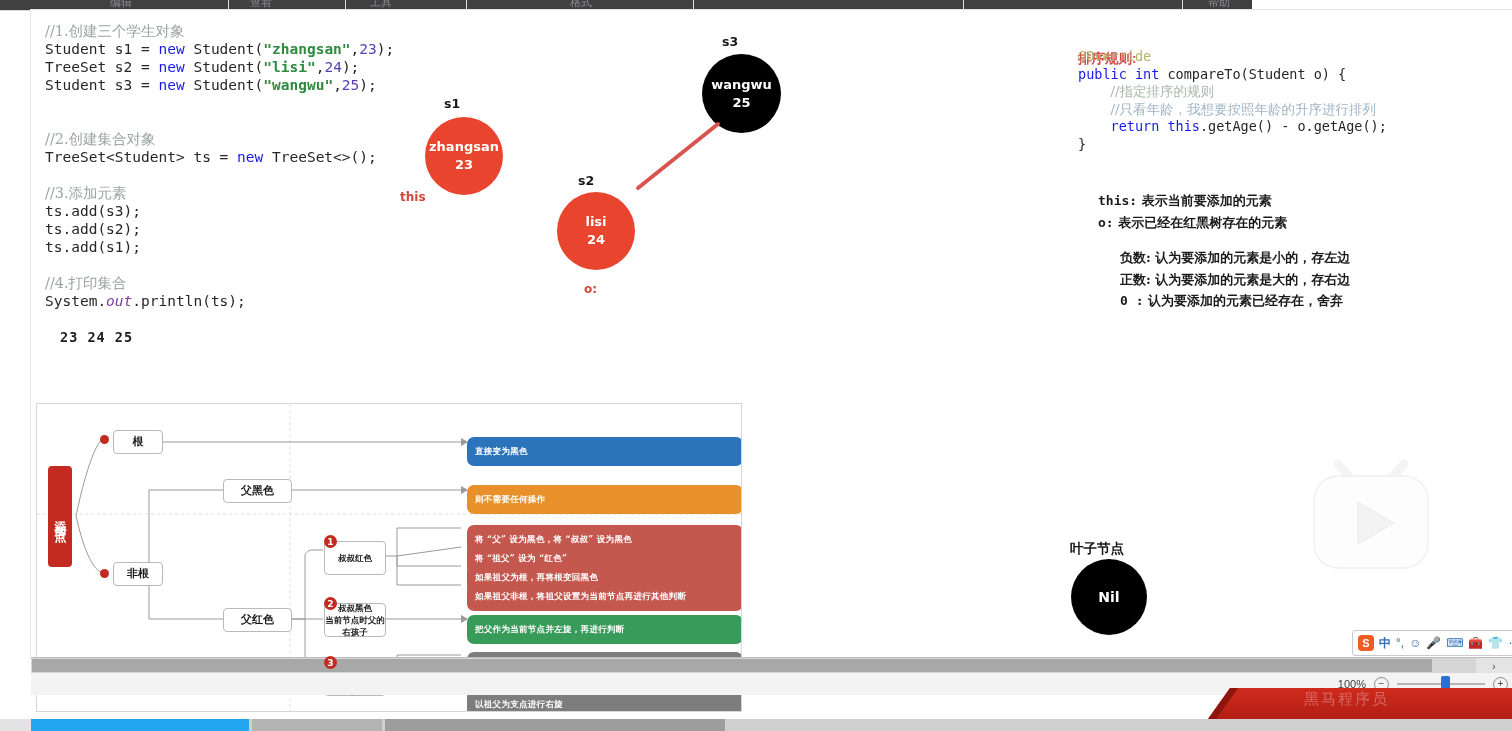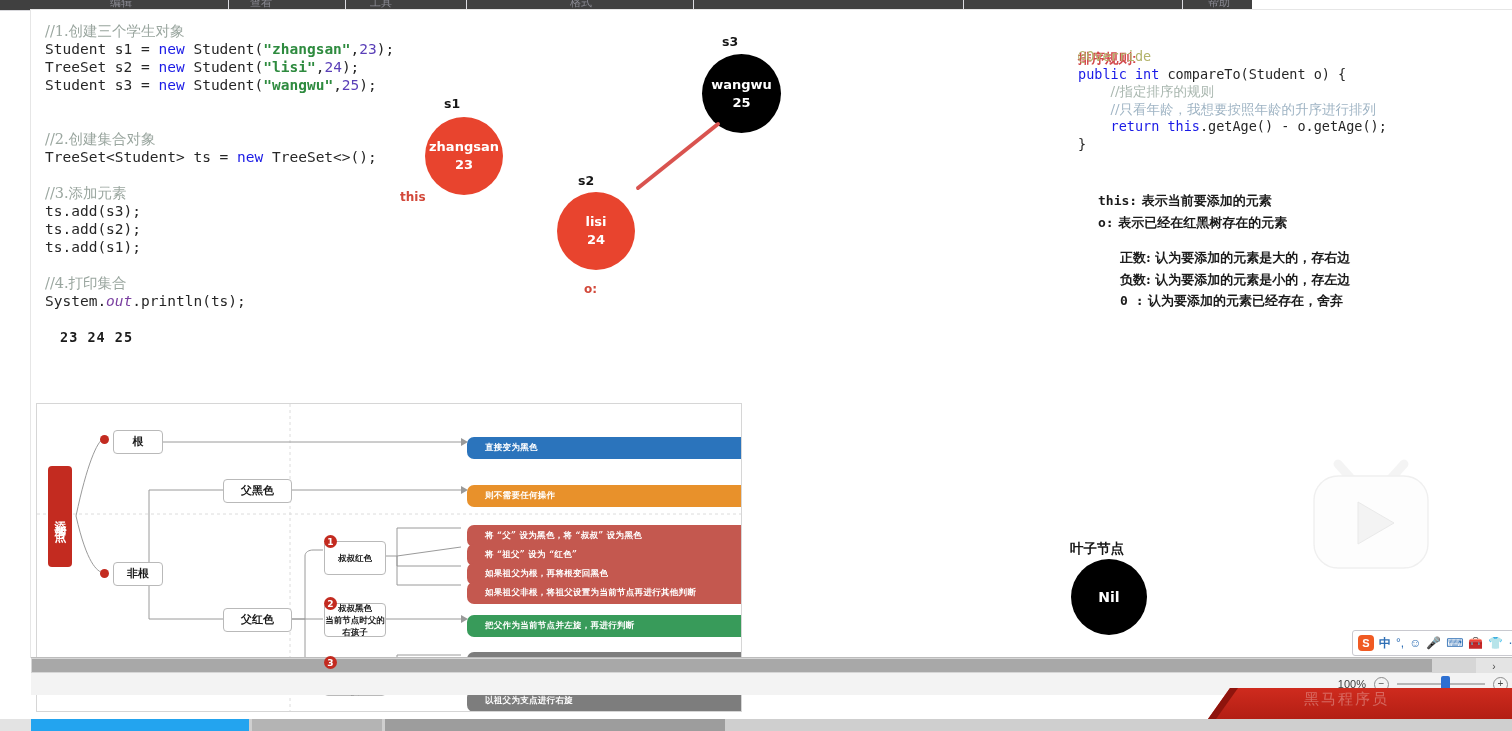--- a/index.html
+++ b/index.html
@@ -126,22 +126,22 @@
   }
   .bullet{
     position:absolute;width:9px;height:9px;border-radius:50%;background:#c32b20;
   }
   .numbadge{
     position:absolute;width:13px;height:13px;border-radius:50%;background:#c32b20;
     color:#fff;font-size:9px;font-weight:bold;display:flex;align-items:center;justify-content:center;
     font-family:"DejaVu Sans","Liberation Sans",sans-serif;z-index:5;
   }
   .pill{
-    position:absolute;height:22px;border-radius:7px;color:#fff;
-    display:flex;align-items:center;padding-left:18px;
+    position:absolute;height:29px;border-radius:7px;color:#fff;
+    display:flex;align-items:center;padding-left:8px;
     font-family:"DejaVu Serif","Liberation Serif",serif;font-size:8.5px;font-weight:bold;
     letter-spacing:0.3px;white-space:nowrap;overflow:hidden;
   }
 
   
   #wm{position:absolute;left:1288px;top:442px;width:170px;height:150px;opacity:.92;}
 
   
   #ime{
     position:absolute;left:1352px;top:630px;height:24px;
@@ -252,22 +252,22 @@
 <span class="kw">public int</span><span class="pln"> compareTo(Student o) {</span>
     <span class="cmt2">//指定排序的规则</span>
     <span class="cmt3">//只看年龄，我想要按照年龄的升序进行排列</span>
     <span class="kw">return this</span><span class="pln">.getAge() - o.getAge();</span>
 <span class="pln">}</span></div>
 
 <div id="notesRight">
   <div class="ind1"><span class="mono">this:</span><span> 表示当前要添加的元素</span></div>
   <div class="ind1"><span class="mono">o:</span><span> 表示已经在红黑树存在的元素</span></div>
   <span class="sp"></span>
+  <div class="ind2">负数: 认为要添加的元素是小的，存左边</div>
   <div class="ind2">正数: 认为要添加的元素是大的，存右边</div>
-  <div class="ind2">负数: 认为要添加的元素是小的，存左边</div>
   <div class="ind2"><span class="mono">0 :</span><span>   认为要添加的元素已经存在，舍弃</span></div>
 </div>
 
 <span class="ncap" style="left:444px;top:96px">s1</span>
 <div class="node red" style="left:425px;top:117px;width:78px;height:78px">
   <span class="nm">zhangsan</span>
   <span class="ag">23</span>
 </div>
 <span class="tag" style="left:400px;top:190px">this</span>
 

